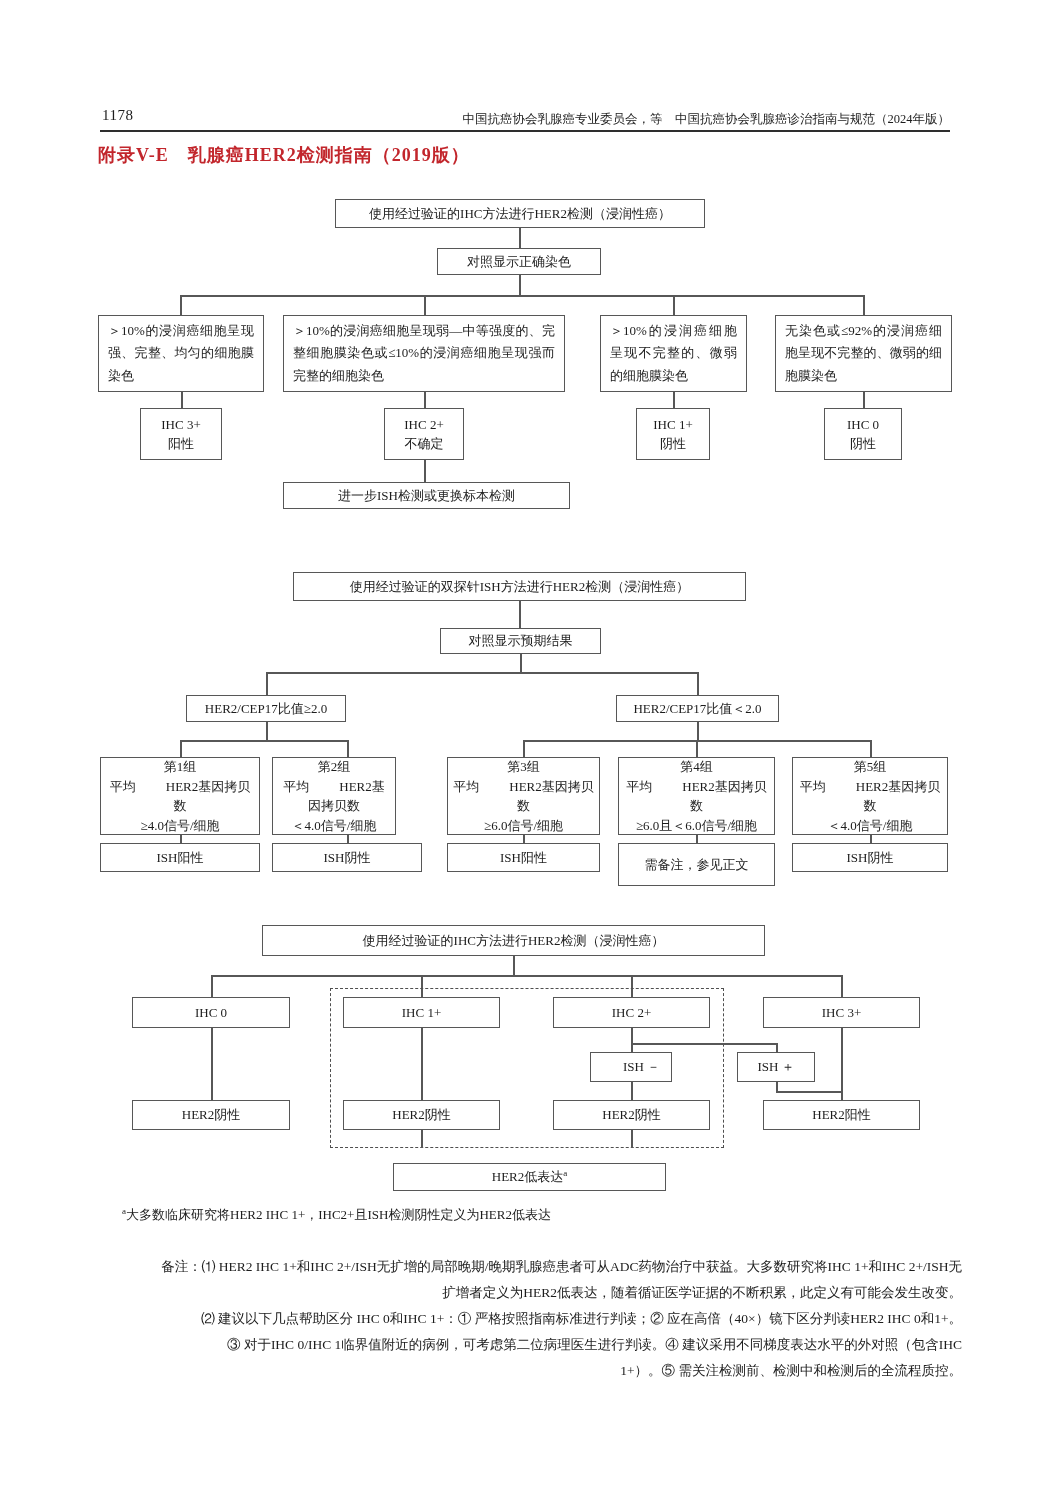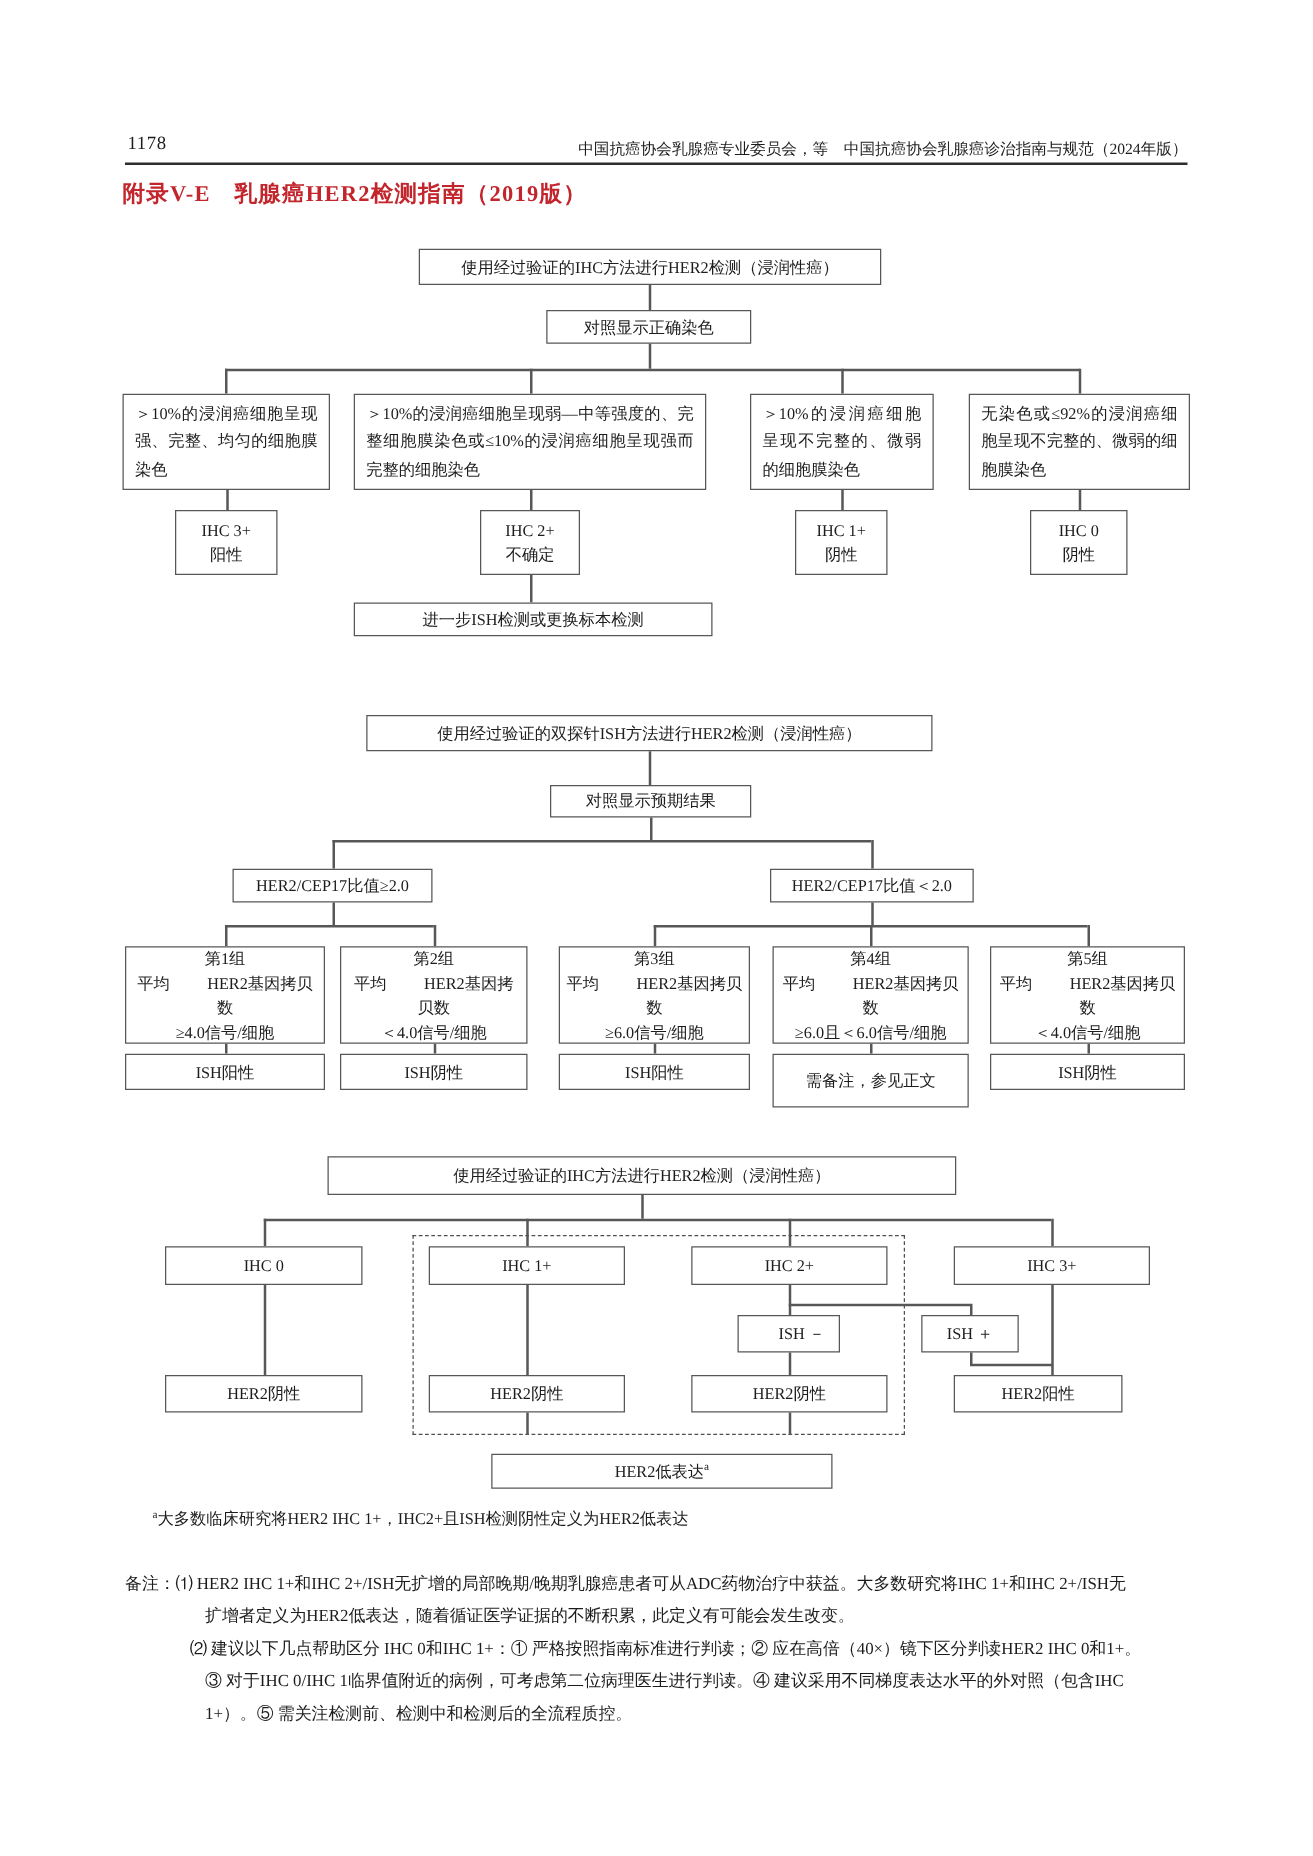--- a/index.html
+++ b/index.html
@@ -25,21 +25,21 @@
   .bx.just{align-items:flex-start; text-align:justify; text-justify:inter-character; padding:4px 9px; line-height:1.72;}
   .ln{position:absolute; background:#575757;}
   .v{width:1.5px;}
   .h{height:1.5px;}
   .dash{position:absolute; border:1.6px dashed #4f4f4f; box-sizing:border-box;}
   .it{margin-left:30px;}
   sup{font-size:9px;}
   
   .footnote{left:122px; top:1206px; font-size:13px;text-align:center;}
   .remarks{left:100px; top:1254px; width:862px; font-size:13.5px; line-height:26px;}
-  .rline{display:block;}
+  .rline{display:block;text-align:right;}
   .ind-a{margin-left:64px;}
   .ind-b{margin-left:52px;}
 </style>
 </head>
 <body>
 
 <div class="page">
 
   <div class="abs pagenum">1178</div>
   <div class="abs runhead">中国抗癌协会乳腺癌专业委员会，等　中国抗癌协会乳腺癌诊治指南与规范（2024年版）</div>
@@ -105,21 +105,21 @@
   <div class="ln h" style="left:523px;top:740px;width:347px;"></div>
   <div class="ln v" style="left:523px;top:740px;height:17px;"></div>
   <div class="ln v" style="left:696px;top:740px;height:17px;"></div>
   <div class="ln v" style="left:870px;top:740px;height:17px;"></div>
 
   <div class="bx" style="left:100px;top:757px;width:160px;height:78px;">
     <div>第1组</div>
     <div><span>平均</span><span class="it">HER2</span><span>基因拷贝数</span></div>
     <div>≥4.0信号/细胞</div>
   </div>
-  <div class="bx" style="left:272px;top:757px;width:150px;height:78px;">
+  <div class="bx" style="left:272px;top:757px;width:124px;height:78px;">
     <div>第2组</div>
     <div><span>平均</span><span class="it">HER2</span><span>基因拷贝数</span></div>
     <div>＜4.0信号/细胞</div>
   </div>
   <div class="bx" style="left:447px;top:757px;width:153px;height:78px;">
     <div>第3组</div>
     <div><span>平均</span><span class="it">HER2</span><span>基因拷贝数</span></div>
     <div>≥6.0信号/细胞</div>
   </div>
   <div class="bx" style="left:618px;top:757px;width:157px;height:78px;">
@@ -170,21 +170,21 @@
   <div class="bx" style="left:590px;top:1052px;width:82px;height:30px;padding-left:25px;">ISH －</div>
   <div class="bx" style="left:737px;top:1052px;width:78px;height:30px;">ISH ＋</div>
 
   <div class="ln v" style="left:631px;top:1082px;height:18px;"></div>
   <div class="ln v" style="left:776px;top:1082px;height:10px;"></div>
   <div class="ln h" style="left:776px;top:1091px;width:66px;"></div>
 
   <div class="bx" style="left:132px;top:1100px;width:158px;height:30px;">HER2阴性</div>
   <div class="bx" style="left:343px;top:1100px;width:157px;height:30px;">HER2阴性</div>
   <div class="bx" style="left:553px;top:1100px;width:157px;height:30px;">HER2阴性</div>
-  <div class="bx" style="left:763px;top:1100px;width:135px;height:30px;">HER2阳性</div>
+  <div class="bx" style="left:763px;top:1100px;width:157px;height:30px;">HER2阳性</div>
 
   <div class="ln v" style="left:421px;top:1130px;height:18px;"></div>
   <div class="ln v" style="left:631px;top:1130px;height:18px;"></div>
 
   <div class="bx" style="left:393px;top:1163px;width:273px;height:28px;">
     <div><span>HER2低表达</span><sup>a</sup></div>
   </div>
 
   <div class="abs footnote"><sup>a</sup><span>大多数临床研究将HER2 IHC 1+，IHC2+且ISH检测阴性定义为HER2低表达</span></div>
 

